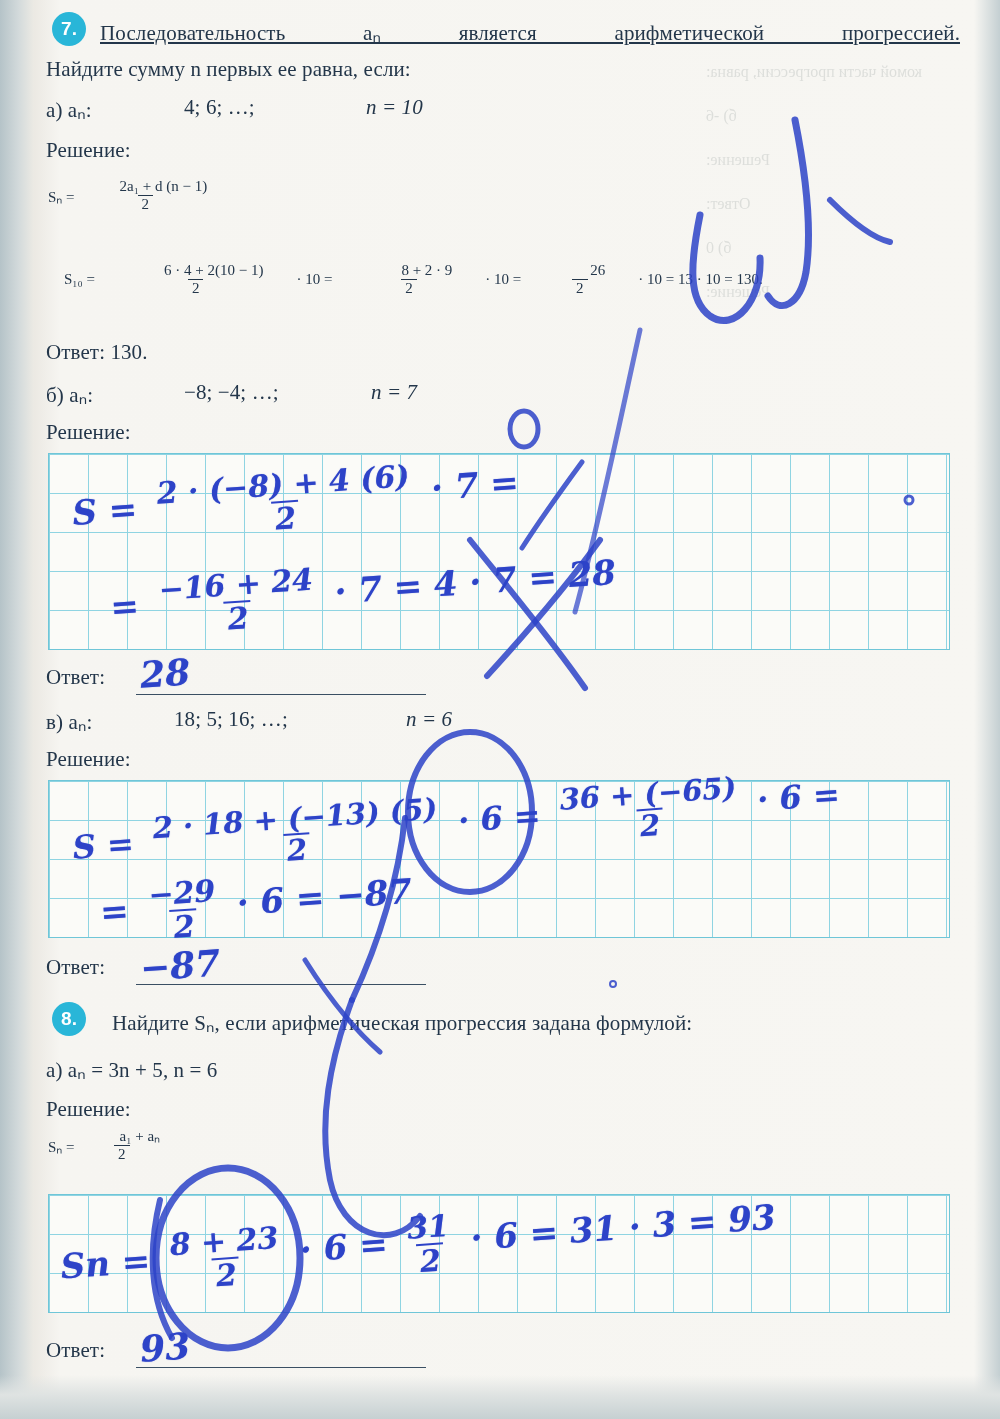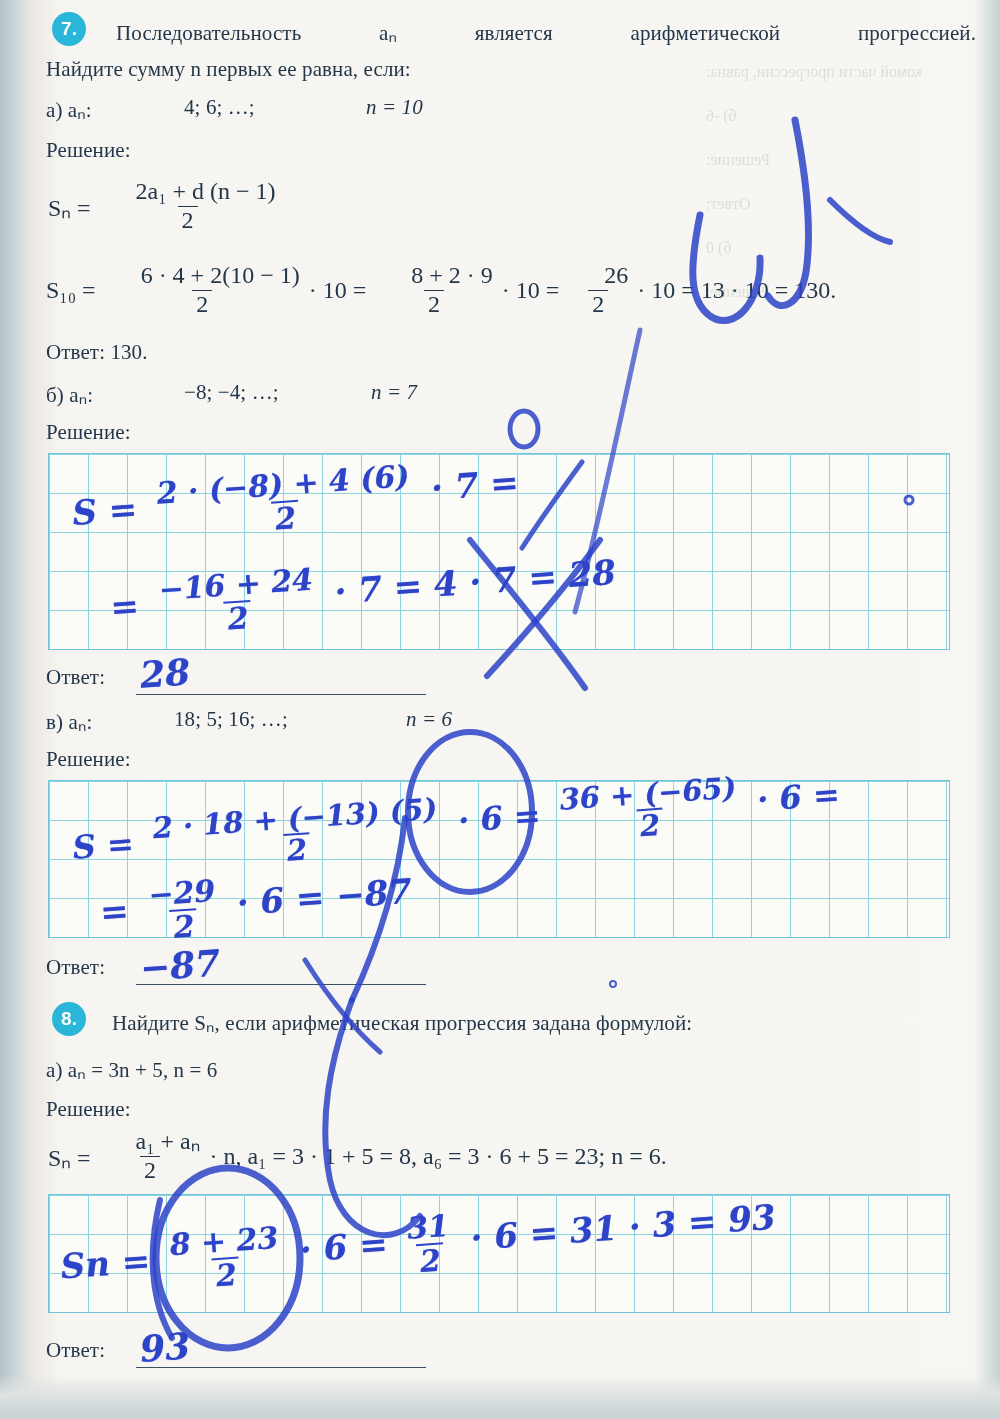--- a/index.html
+++ b/index.html
@@ -96,21 +96,21 @@
     vertical-align: middle;
     margin: 0 5px;
     line-height: 1.15;
   }
   .frac .num { padding: 0 4px; margin-left: 36px; }
   .frac .den { padding: 0 4px; border-top: 1.4px solid #23364a; }
 
   .formula {
     position: absolute;
     color: #23364a;
-    font-size: 24px;
+    font-size: 15px;
     display: flex;
     align-items: center;
     white-space: nowrap;
   }
 
   
   .grid {
     position: absolute;
     background-image:
       linear-gradient(to right, #8fd4e2 1px, transparent 1px),
@@ -170,37 +170,37 @@
     <div>Решение:</div>
     <div>Ответ:</div>
     <div>б) 0</div>
     <div>Решение:</div>
   </div>
 
   <div class="content">
 
     <div class="qnum" style="left:6px; top:12px;">7</div>
 
-    <div class="txt" style="left:70px; top:18px; width:860px; text-align:justify; text-align-last:justify;">Последовательность aₙ является арифметической прогрессией.</div>
+    <div class="txt" style="left:54px; top:18px; width:860px; text-align:justify; text-align-last:justify;text-decoration:underline;">Последовательность aₙ является арифметической прогрессией.</div>
     <div class="txt" style="left:0px; top:57px;">Найдите сумму n первых ее равна, если:</div>
 
     <div class="txt" style="left:0px; top:95px;">а) aₙ:</div>
     <div class="txt" style="left:138px; top:95px;">4; 6; …;</div>
     <div class="txt ital" style="left:320px; top:95px;">n = 10</div>
     <div class="txt" style="left:0px; top:138px;">Решение:</div>
 
     <div class="formula" style="left:2px; top:178px;">
       <span>Sₙ =</span>
       <span class="frac">
         <span class="num">2a₁ + d (n − 1)</span>
         <span class="den">2</span>
       </span>
     </div>
 
-    <div class="formula" style="left:0; top:262px;">
+    <div class="formula" style="left:18px; top:262px;gap:24px;">
       <span>S₁₀ =</span>
       <span class="frac">
         <span class="num">6 · 4 + 2(10 − 1)</span>
         <span class="den">2</span>
       </span>
       <span>· 10 =</span>
       <span class="frac">
         <span class="num">8 + 2 · 9</span>
         <span class="den">2</span>
       </span>
@@ -239,21 +239,20 @@
 
     <div class="txt" style="left:0px; top:1055px;">а) aₙ = 3n + 5, n = 6</div>
     <div class="txt" style="left:0px; top:1097px;">Решение:</div>
 
     <div class="formula" style="left:2px; top:1128px;">
       <span>Sₙ =</span>
       <span class="frac">
         <span class="num">a₁ + aₙ</span>
         <span class="den">2</span>
       </span>
-      <span>· n, a₁ = 3 · 1 + 5 = 8, a₆ = 3 · 6 + 5 = 23; n = 6.</span>
     </div>
 
     <div class="grid" style="left:2px; top:1194px; width:900px; height:117px;"></div>
 
     <div class="txt" style="left:0px; top:1338px;">Ответ:</div>
     <div class="answer-line" style="left:90px; top:1367px; width:290px;"></div>
   </div>
 
   <div class="hand" style="left:72px; top:468px;">
     <span>S =</span>

